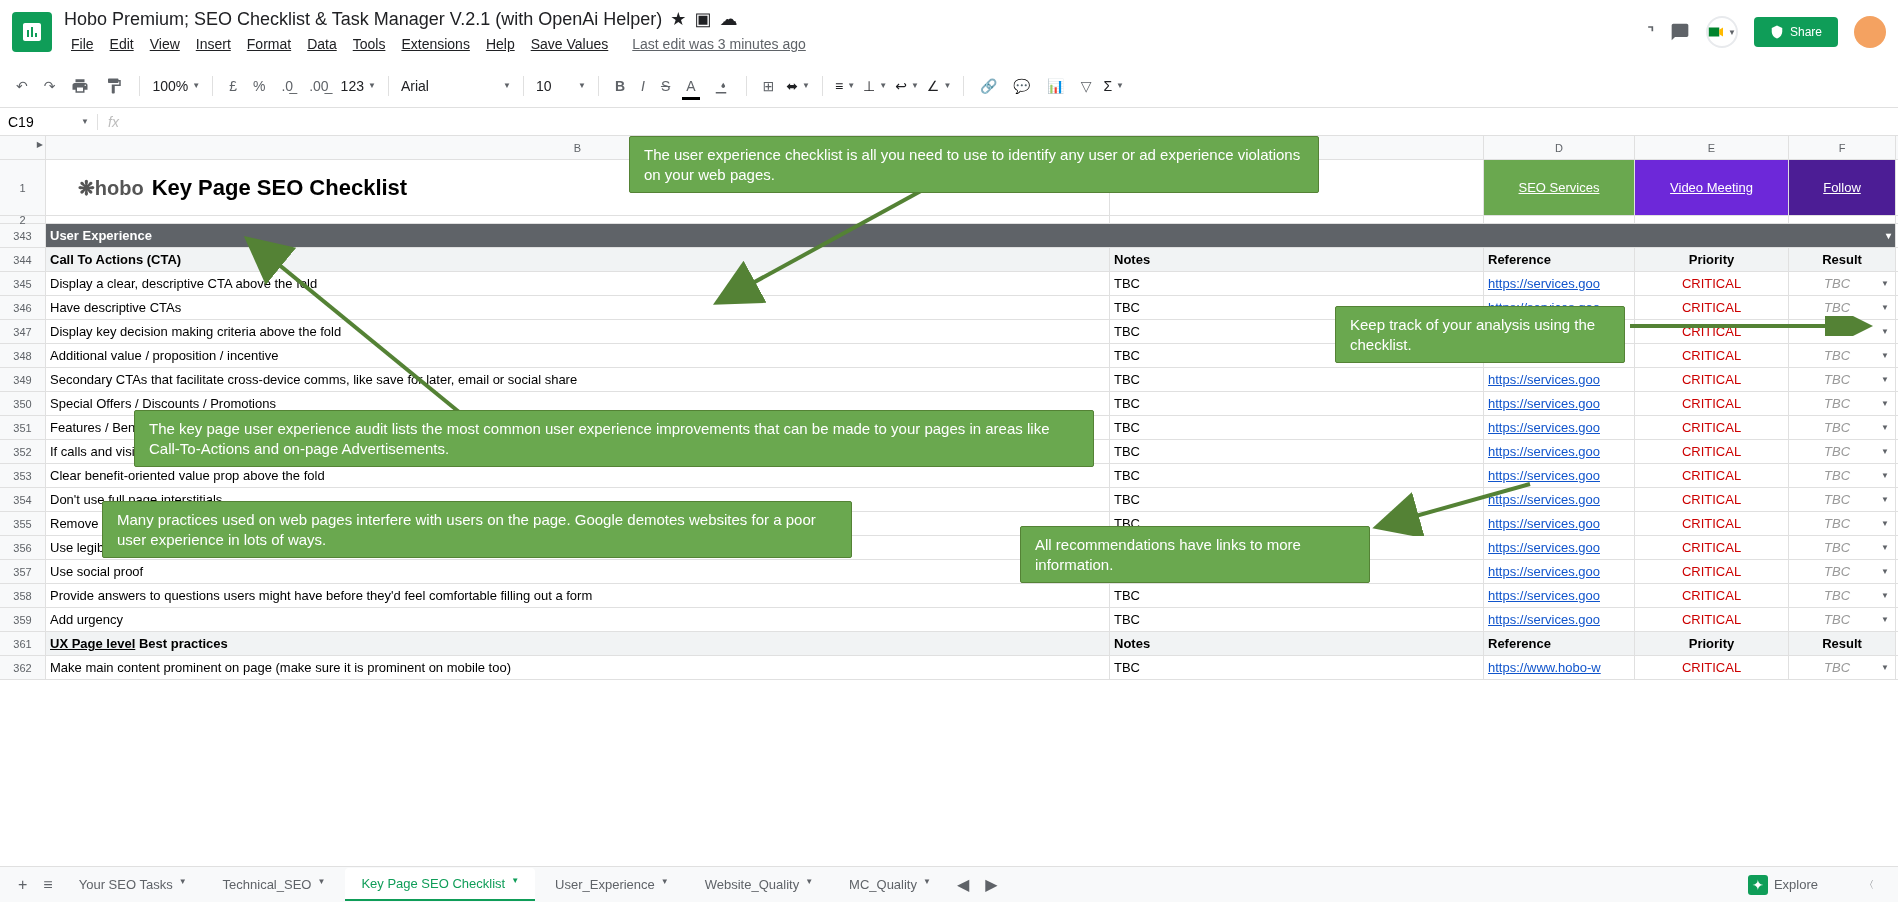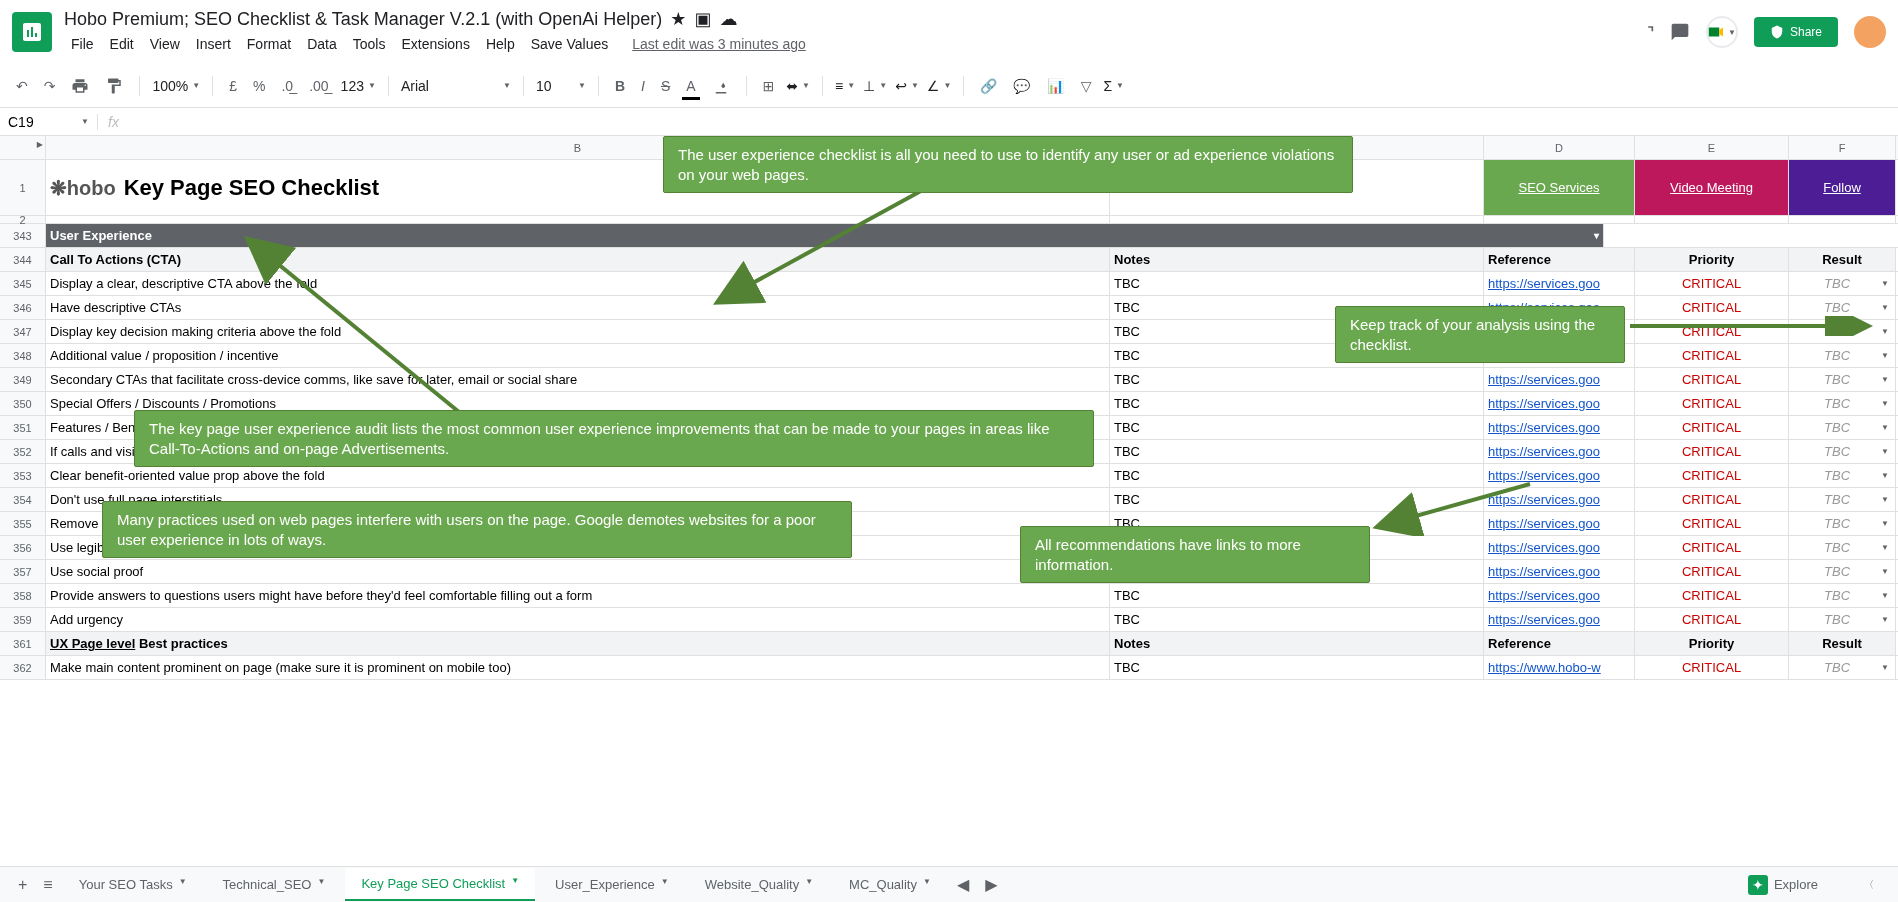--- a/index.html
+++ b/index.html
@@ -6,21 +6,21 @@
 body { background:#fff; overflow:hidden; width:1898px; height:902px; position:relative; }
 .header { height:64px; display:flex; align-items:center; padding:8px 12px; }
 .logo { width:40px; height:40px; background:#0f9d58; border-radius:4px; display:flex; align-items:center; justify-content:center; margin-right:12px; }
 .logo svg { width:24px; height:24px; fill:#fff; }
 .title-area { flex:1; }
 .doc-title { display:flex; align-items:center; gap:8px; }
 .doc-title span { font-size:18px; color:#202124; }
 .star { color:#fbbc04; font-size:16px; }
 .ticon { color:#5f6368; font-size:16px; }
 .menubar { display:flex; gap:2px; margin-top:2px; }
-.menubar span { font-size:14px; color:#202124; padding:4px 7px; cursor:pointer; }
+.menubar span { font-size:14px; color:#202124; padding:4px 7px; cursor:pointer;text-decoration:underline; }
 .menubar .edit-info { color:#5f6368; text-decoration:underline; margin-left:8px; }
 .header-right { display:flex; align-items:center; gap:16px; }
 .hicon { color:#5f6368; cursor:pointer; display:flex; align-items:center; }
 .meet-icon { width:32px; height:32px; border-radius:50%; border:2px solid #e8eaed; display:flex; align-items:center; justify-content:center; }
 .share-btn { background:#0f9d58; color:#fff; padding:8px 16px; border-radius:4px; font-size:12px; font-weight:500; display:flex; align-items:center; gap:6px; cursor:pointer; }
 .avatar { width:32px; height:32px; border-radius:50%; background:#f4a261; }
 .toolbar { height:44px; border-bottom:1px solid #e0e0e0; display:flex; align-items:center; padding:0 12px; gap:8px; }
 .tbtn { color:#5f6368; cursor:pointer; padding:4px; display:flex; align-items:center; font-size:14px; }
 .tsep { width:1px; height:20px; background:#e0e0e0; margin:0 4px; }
 .tdd { display:flex; align-items:center; gap:4px; font-size:14px; color:#202124; cursor:pointer; }
@@ -33,30 +33,30 @@
 .row-hdr-spacer { width:46px; border-right:1px solid #e0e0e0; background:#f8f9fa; position:relative; }
 .row-hdr-spacer::after{content:"▶";position:absolute;right:2px;top:4px;font-size:8px;color:#5f6368;}
 .ch { text-align:center; font-size:11px; color:#5f6368; border-right:1px solid #e0e0e0; line-height:24px; }
 .rows { }
 .row { display:flex; height:24px; border-bottom:1px solid #e0e0e0; }
 .row-num { width:46px; text-align:center; font-size:11px; color:#5f6368; background:#f8f9fa; border-right:1px solid #e0e0e0; line-height:24px; }
 .cell { border-right:1px solid #e0e0e0; padding:0 4px; font-size:13px; line-height:24px; overflow:hidden; white-space:nowrap; }
 .row.title-row { height:56px; }
 .row.title-row .row-num { line-height:56px; }
 .row.title-row .cell { line-height:56px; }
-.page-title { font-size:22px; font-weight:bold; color:#000; display:flex; align-items:center; gap:8px; }
+.page-title { font-size:22px; font-weight:bold; color:#000; display:flex; align-items:center; gap:8px;margin-left:28px; }
 .hobo-logo { font-size:20px; color:#555; }
 .section-hdr .cell { background:#5f6368; color:#fff; font-weight:bold; }
 .sub-hdr .cell { background:#f1f3f4; font-weight:bold; }
 .link { color:#1155cc; text-decoration:underline; cursor:pointer; }
 .critical { color:#cc0000; font-weight:500; text-align:center; }
 .tbc { color:#999; font-style:italic; text-align:center; }
 .btn-cell { text-align:center; color:#fff; text-decoration:underline; cursor:pointer; }
 .btn-seo { background:#6aa84f; }
-.btn-video { background:#be185d; }
+.btn-video { background:#6d28d9; }
 .btn-follow { background:#4c1d95; }
 .dd-arrow { font-size:8px; color:#5f6368; float:right; margin-right:2px; }
 .callout { position:absolute; background:#6aa84f; color:#fff; padding:8px 14px; font-size:15px; border-radius:2px; border:1px solid #548235; z-index:10; line-height:1.3; }
 .arrow-svg { position:absolute; z-index:9; }
 .sheet-tabs { position:absolute; bottom:0; left:0; right:0; height:36px; border-top:1px solid #e0e0e0; background:#f8f9fa; display:flex; align-items:center; padding:0 12px; gap:4px; }
 .st-btn { color:#5f6368; cursor:pointer; padding:6px; }
 .sheet-tab { padding:8px 16px; font-size:13px; color:#5f6368; cursor:pointer; display:flex; align-items:flex-start; gap:6px; border-radius:4px 4px 0 0; }
 .sheet-tab.active { color:#0f9d58; background:#fff; border-bottom:2px solid #0f9d58; font-weight:500; }
 .sheet-tab .arrow { font-size:8px; }
 .explore { margin-left:auto; display:flex; align-items:center; gap:6px; font-size:13px; color:#5f6368; padding:6px 12px; cursor:pointer; }
@@ -248,21 +248,21 @@
       <div class="row-num" style="line-height:8px">2</div>
       <div class="cell colB"></div>
         <div class="cell colC"></div>
         <div class="cell colD"></div>
         <div class="cell colE"></div>
         <div class="cell colF"></div>
     </div>
 
     <div class="row section-hdr">
       <div class="row-num">343</div>
-      <div class="cell" style="width:1558px"><span>User Experience</span><span class="filter-icon">▾</span></div>
+      <div class="cell" style="width:1850px"><span>User Experience</span><span class="filter-icon">▾</span></div>
     </div>
 
     <div class="row sub-hdr">
       <div class="row-num">344</div>
       <div class="cell colB">Call To Actions (CTA)</div>
       <div class="cell colC">Notes</div>
       <div class="cell colD">Reference</div>
       <div class="cell colE" style="text-align:center">Priority</div>
       <div class="cell colF" style="text-align:center">Result</div>
     </div>
@@ -403,21 +403,21 @@
     <div class="row">
       <div class="row-num">362</div>
       <div class="cell colB">Make main content prominent on page (make sure it is prominent on mobile too)</div>
       <div class="cell colC">TBC</div>
       <div class="cell colD"><span class="link">https://www.hobo-w</span></div>
       <div class="cell colE critical">CRITICAL</div>
       <div class="cell colF tbc"><span>TBC</span><span class="dd-arrow">▼</span></div>
     </div>
   </div>
 
-  <div class="callout" style="top:0;left:663px;width:690px">The user experience checklist is all you need to use to identify any user or ad experience violations on your web pages.</div>
+  <div class="callout" style="top:0;left:629px;width:690px">The user experience checklist is all you need to use to identify any user or ad experience violations on your web pages.</div>
   <div class="callout" style="top:170px;left:1335px;width:290px">Keep track of your analysis using the checklist.</div>
   <div class="callout" style="top:274px;left:134px;width:960px">The key page user experience audit lists the most common user experience improvements that can be made to your pages in areas like Call-To-Actions and on-page Advertisements.</div>
   <div class="callout" style="top:365px;left:102px;width:750px">Many practices used on web pages interfere with users on the page. Google demotes websites for a poor user experience in lots of ways.</div>
   <div class="callout" style="top:390px;left:1020px;width:350px">All recommendations have links to more information.</div>
 
   <svg class="arrow-svg" style="top:45px;left:700px" width="260" height="130">
       <defs>
         <marker id="ah1" markerWidth="12" markerHeight="12" refX="10" refY="6" orient="auto">
           <path d="M0,0 L12,6 L0,12 z" fill="#548235"></path>
         </marker>

